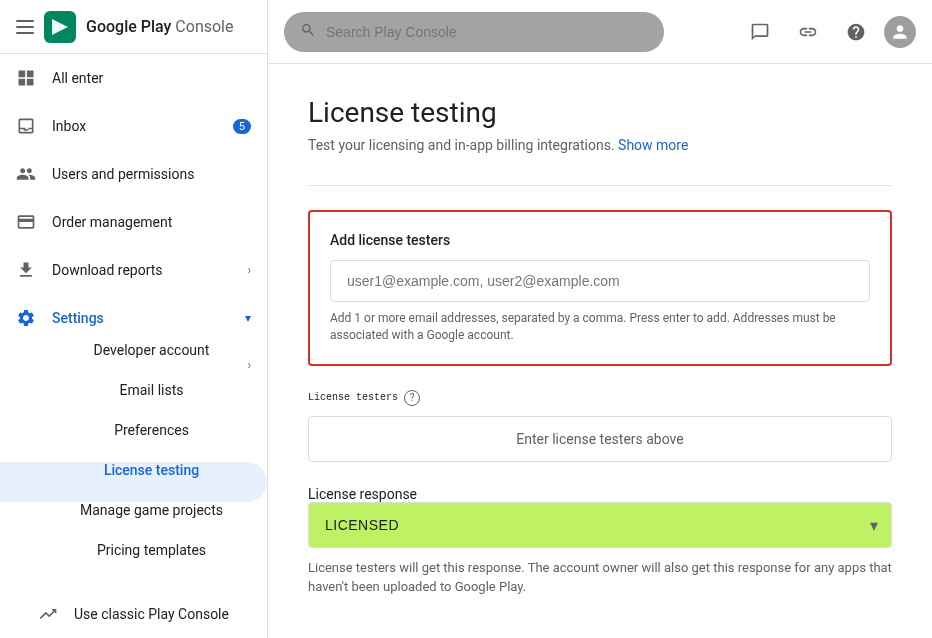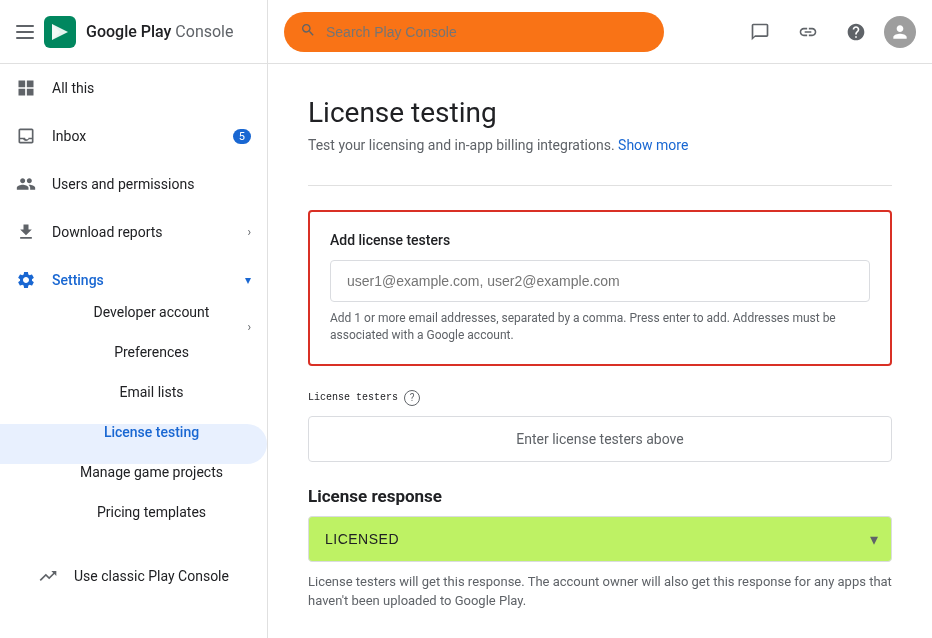--- a/index.html
+++ b/index.html
@@ -74,21 +74,21 @@
       padding: 10px 16px;
       height: 64px;
       gap: 12px;
       border-bottom: 1px solid #e0e0e0;
     }
     .search-bar {
       flex: 1;
       max-width: 380px;
       display: flex;
       align-items: center;
-      background: #f97316;
+      background: #a3a3a3;
       border-radius: 24px;
       padding: 0 16px;
       height: 40px;
       gap: 10px;
     }
     .search-bar input {
       border: none;
       background: transparent;
       outline: none;
       font-size: 14px;
@@ -150,21 +150,21 @@
       border: 1px solid #dadce0;
       border-radius: 4px;
       padding: 14px 16px;
       color: #5f6368;
       font-size: 14px;
       text-align: center;
       margin-bottom: 24px;
     }
 
     
-    .license-response-label { font-size: 17px; font-weight: 700; color: #202124; margin-bottom: 10px; }
+    .license-response-label { font-size: 14px; font-weight: 400; color: #202124; }
     .select-wrapper {
       position: relative;
       width: 100%;
     }
     .license-select {
       width: 100%;
       border: 1px solid #dadce0;
       border-radius: 4px;
       padding: 14px 40px 14px 16px;
       font-size: 14px;
@@ -209,21 +209,21 @@
     </span>
   </div>
 
   <nav>
     <div class="nav-item">
       <span class="nav-icon">
         <svg width="20" height="20" viewBox="0 0 24 24" fill="currentColor">
             <path d="M3 3h8v8H3zm0 10h8v8H3zm10-10h8v8h-8zm0 10h8v8h-8z"></path>
           </svg>
       </span>
-      <span>All this</span>
+      <span>All enter</span>
     </div>
 
     <div class="nav-item">
       <span class="nav-icon">
         <svg width="20" height="20" viewBox="0 0 24 24" fill="currentColor">
             <path d="M19 3H5c-1.1 0-2 .9-2 2v14c0 1.1.9 2 2 2h14c1.1 0 2-.9 2-2V5c0-1.1-.9-2-2-2zm0 16H5v-3h3.56c.69 1.19 1.97 2 3.45 2s2.75-.81 3.45-2H19v3zm0-5h-4c0 1.1-.9 2-2 2s-2-.9-2-2H5V5h14v9z"></path>
           </svg>
       </span>
       <span>Inbox</span>
       <span class="badge">5</span>
@@ -231,20 +231,28 @@
 
     <div class="nav-item">
       <span class="nav-icon">
         <svg width="20" height="20" viewBox="0 0 24 24" fill="currentColor">
             <path d="M16 11c1.66 0 2.99-1.34 2.99-3S17.66 5 16 5c-1.66 0-3 1.34-3 3s1.34 3 3 3zm-8 0c1.66 0 2.99-1.34 2.99-3S9.66 5 8 5C6.34 5 5 6.34 5 8s1.34 3 3 3zm0 2c-2.33 0-7 1.17-7 3.5V19h14v-2.5c0-2.33-4.67-3.5-7-3.5zm8 0c-.29 0-.62.02-.97.05 1.16.84 1.97 1.97 1.97 3.45V19h6v-2.5c0-2.33-4.67-3.5-7-3.5z"></path>
           </svg>
       </span>
       <span>Users and permissions</span>
     </div>
 
+    <div class="nav-item">
+      <span class="nav-icon">
+        <svg width="20" height="20" viewBox="0 0 24 24" fill="currentColor">
+            <path d="M20 4H4c-1.11 0-2 .89-2 2v12c0 1.11.89 2 2 2h16c1.11 0 2-.89 2-2V6c0-1.11-.89-2-2-2zm0 14H4v-6h16v6zm0-10H4V6h16v2z"></path>
+          </svg>
+      </span>
+      <span>Order management</span>
+    </div>
 
     <div class="nav-item">
       <span class="nav-icon">
         <svg width="20" height="20" viewBox="0 0 24 24" fill="currentColor">
             <path d="M19 9h-4V3H9v6H5l7 7 7-7zM5 18v2h14v-2H5z"></path>
           </svg>
       </span>
       <span>Download reports</span>
       <span class="chevron">›</span>
     </div>
@@ -257,24 +265,24 @@
       </span>
       <span>Settings</span>
       <span class="chevron" style="color:#1967d2;">▾</span>
     </div>
 
     <div class="sub-nav-item">
       <span>Developer account</span>
       <span style="margin-left:auto;font-size:12px;color:#5f6368;">›</span>
     </div>
     <div class="sub-nav-item">
+      <span>Email lists</span>
+    </div>
+    <div class="sub-nav-item">
       <span>Preferences</span>
-    </div>
-    <div class="sub-nav-item">
-      <span>Email lists</span>
     </div>
     <div class="sub-nav-item active">
       <span>License testing</span>
     </div>
     <div class="sub-nav-item">
       <span>Manage game projects</span>
     </div>
     <div class="sub-nav-item">
       <span>Pricing templates</span>
     </div>

